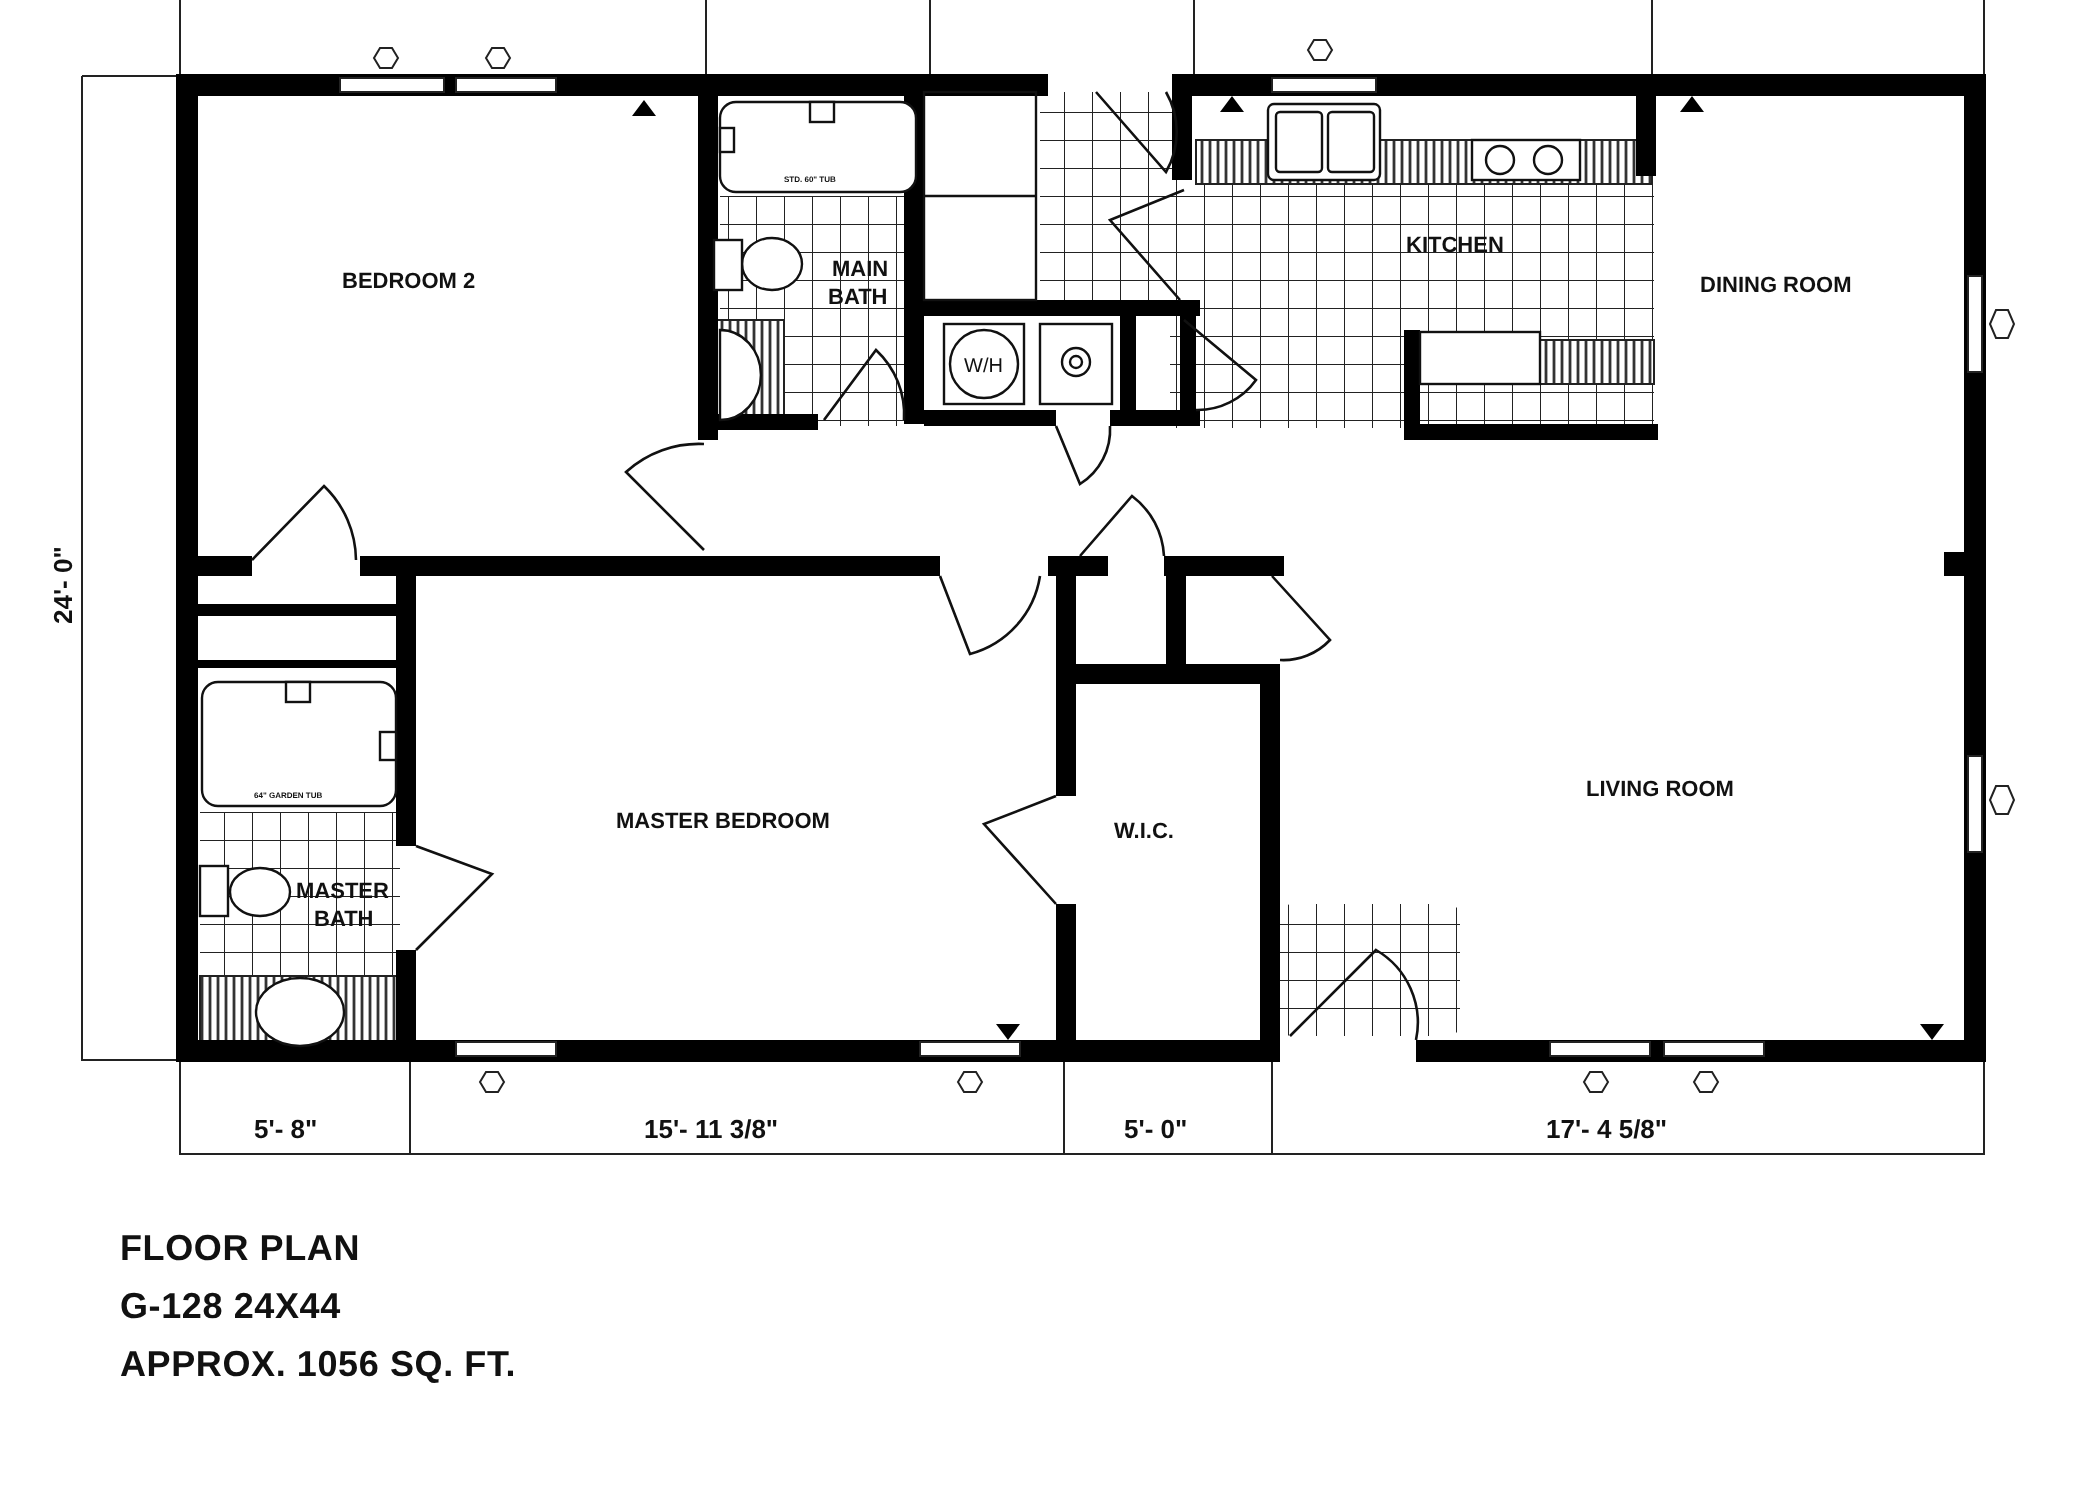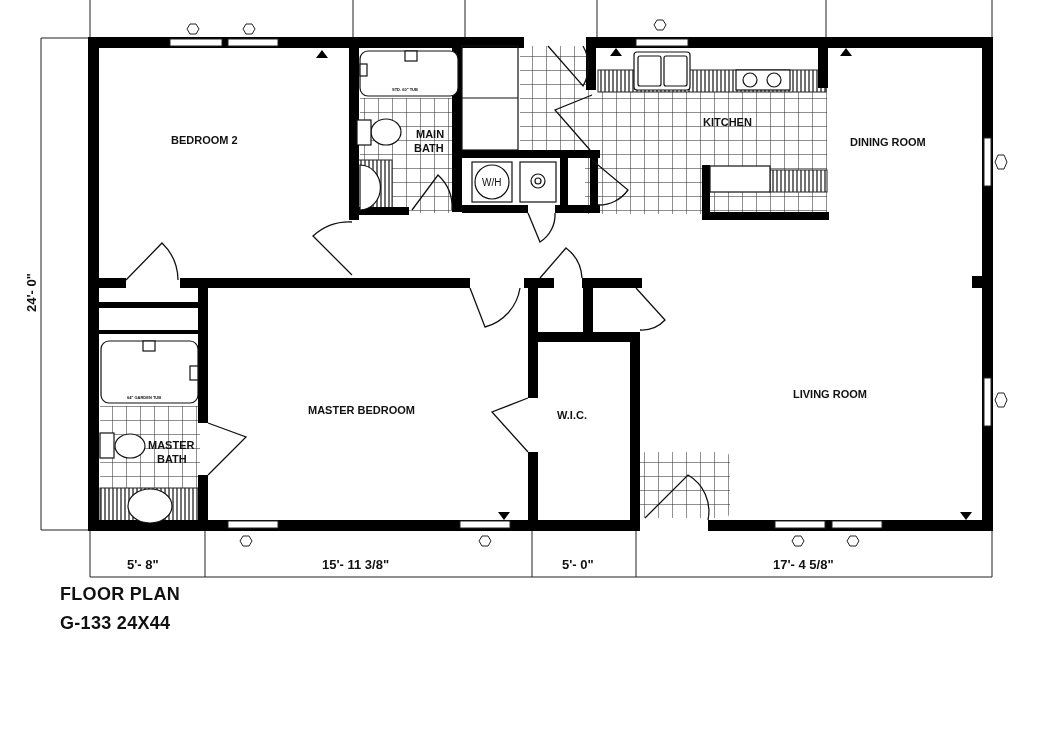--- a/index.html
+++ b/index.html
@@ -1,21 +1,21 @@
 <!DOCTYPE html>
 <html><head>
 <meta charset="utf-8">
 <style>
   html,body{margin:0;padding:0;background:#ffffff;}
   body{width:1048px;height:745px;position:relative;overflow:hidden;font-family:"Liberation Sans",sans-serif;}
   #plan{position:absolute;left:0;top:0;width:1048px;height:600px;}
   .room-label{font-family:"Liberation Sans",sans-serif;font-weight:bold;font-size:11px;fill:#111;}
   .dim-label{font-family:"Liberation Sans",sans-serif;font-weight:bold;font-size:13px;fill:#111;}
   .fix-label{font-family:"Liberation Sans",sans-serif;font-weight:bold;font-size:4px;fill:#111;}
-  .caption{position:absolute;left:60px;top:580px;}
+  .caption{position:absolute;left:60px;top:610px;}
   .caption div{font-family:"Liberation Sans",sans-serif;font-weight:bold;font-size:18px;color:#111;line-height:29px;letter-spacing:0.3px;}
 </style>
 </head>
 <body>
 
 <svg id="plan" viewBox="0 0 1048 600" xmlns="http://www.w3.org/2000/svg">
   <defs>
     <pattern id="tile" width="14" height="14" patternUnits="userSpaceOnUse">
       <rect width="14" height="14" fill="#fff"></rect>
       <path d="M0 0H14M0 0V14" stroke="#222" stroke-width="1"></path>
@@ -181,14 +181,15 @@
 
   <text class="dim-label" transform="translate(36,312) rotate(-90)">24'- 0"</text>
   <text class="dim-label" x="127" y="569">5'- 8"</text>
   <text class="dim-label" x="322" y="569">15'- 11 3/8"</text>
   <text class="dim-label" x="562" y="569">5'- 0"</text>
   <text class="dim-label" x="773" y="569">17'- 4 5/8"</text>
 </svg>
 
 <div class="caption">
   <div>FLOOR PLAN</div>
-  <div>G-133 24X44</div>
+  <div>G-128 24X44</div>
+  <div>APPROX. 1056 SQ. FT.</div>
 </div>
 
 </body></html>

